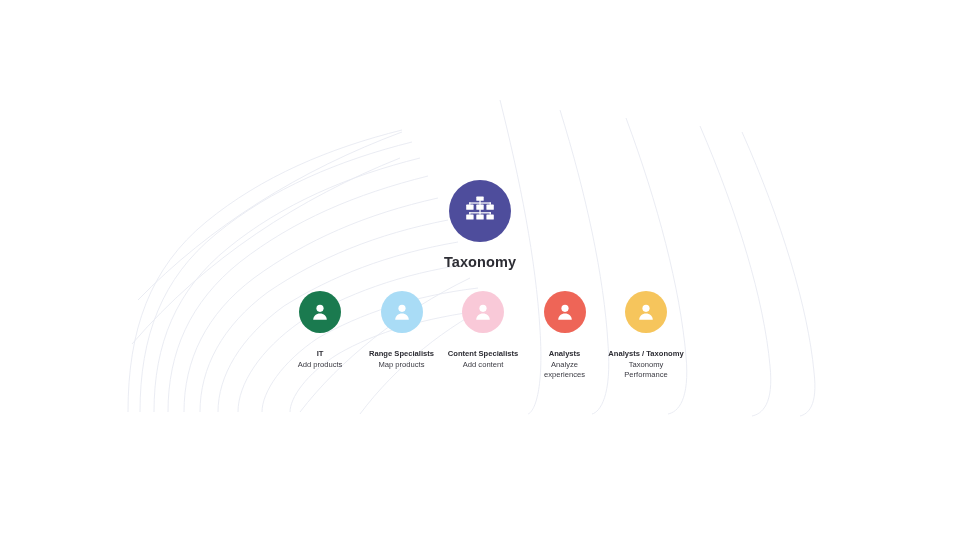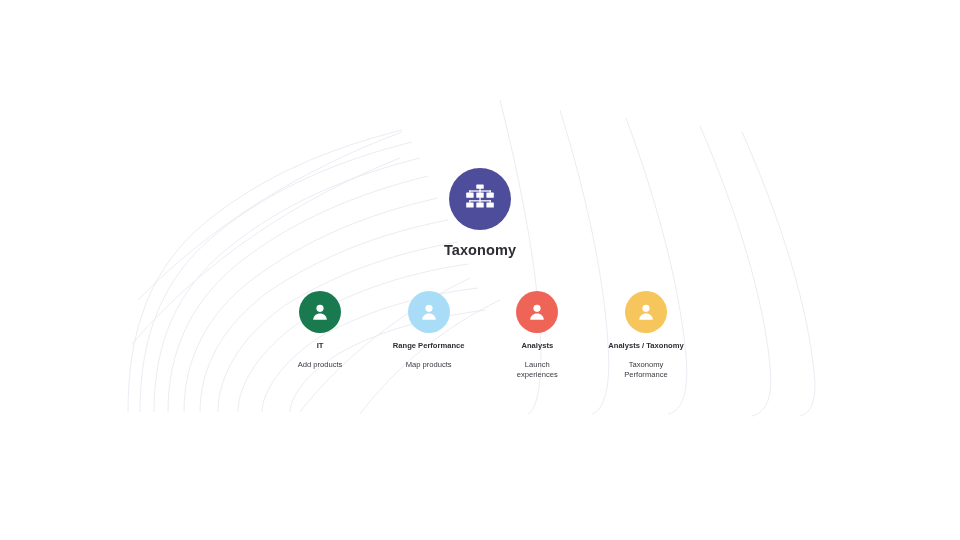--- a/index.html
+++ b/index.html
@@ -29,21 +29,21 @@
     left: 0; top: 0;
     width: 960px;
     height: 540px;
     pointer-events: none;
   }
 
   
   #taxonomy-node {
     position: absolute;
     left: 0;
-    top: 168px;
+    top: 180px;
     width: 960px;
     text-align: center;
   }
   .hub-circle {
     width: 62px;
     height: 62px;
     border-radius: 50%;
     display: inline-flex;
     align-items: center;
     justify-content: center;
@@ -76,30 +76,30 @@
   .persona-circle {
     width: 42px;
     height: 42px;
     border-radius: 50%;
     display: flex;
     align-items: center;
     justify-content: center;
     flex: 0 0 auto;
   }
   .persona-title {
-    margin-top: 8px;
+    margin-top: 16px;
     font-size: 7.6px;
     font-weight: bold;
     color: #2d2d34;
     text-align: center;
     line-height: 1.25;
     white-space: nowrap;
   }
   .persona-sub {
-    margin-top: 10px;
+    margin-top: 2px;
     font-size: 7.6px;
     font-weight: normal;
     color: #3a3a42;
     text-align: center;
     line-height: 1.3;
   }
   .persona-sub.nowrap { white-space: nowrap; }
   .persona-sub.wrap   { max-width: 48px; }
 </style>
 </head>
@@ -176,34 +176,44 @@
       <div class="persona-sub nowrap">Add products</div>
     </div>
 
     <div class="persona">
       <div class="persona-circle" style="background: rgb(169, 220, 246);">
         <svg width="22" height="22" viewBox="0 0 24 24" aria-hidden="true">
           <circle cx="12" cy="8" r="3.9" fill="#ffffff"></circle>
           <path d="M4.6 20.5c0-4.2 3.3-6.9 7.4-6.9s7.4 2.7 7.4 6.9z" fill="#ffffff"></path>
         </svg>
       </div>
-      <div class="persona-title">Range Performance</div>
+      <div class="persona-title">Range Specialists</div>
       <div class="persona-sub nowrap">Map products</div>
     </div>
 
+    <div class="persona">
+      <div class="persona-circle" style="background: rgb(249, 201, 216);">
+        <svg width="22" height="22" viewBox="0 0 24 24" aria-hidden="true">
+          <circle cx="12" cy="8" r="3.9" fill="#ffffff"></circle>
+          <path d="M4.6 20.5c0-4.2 3.3-6.9 7.4-6.9s7.4 2.7 7.4 6.9z" fill="#ffffff"></path>
+        </svg>
+      </div>
+      <div class="persona-title">Content Specialists</div>
+      <div class="persona-sub nowrap">Add content</div>
+    </div>
 
     <div class="persona">
       <div class="persona-circle" style="background: rgb(238, 101, 87);">
         <svg width="22" height="22" viewBox="0 0 24 24" aria-hidden="true">
           <circle cx="12" cy="8" r="3.9" fill="#ffffff"></circle>
           <path d="M4.6 20.5c0-4.2 3.3-6.9 7.4-6.9s7.4 2.7 7.4 6.9z" fill="#ffffff"></path>
         </svg>
       </div>
       <div class="persona-title">Analysts</div>
-      <div class="persona-sub wrap">Launch experiences</div>
+      <div class="persona-sub wrap">Analyze experiences</div>
     </div>
 
     <div class="persona">
       <div class="persona-circle" style="background: rgb(246, 197, 92);">
         <svg width="22" height="22" viewBox="0 0 24 24" aria-hidden="true">
           <circle cx="12" cy="8" r="3.9" fill="#ffffff"></circle>
           <path d="M4.6 20.5c0-4.2 3.3-6.9 7.4-6.9s7.4 2.7 7.4 6.9z" fill="#ffffff"></path>
         </svg>
       </div>
       <div class="persona-title">Analysts / Taxonomy</div>

